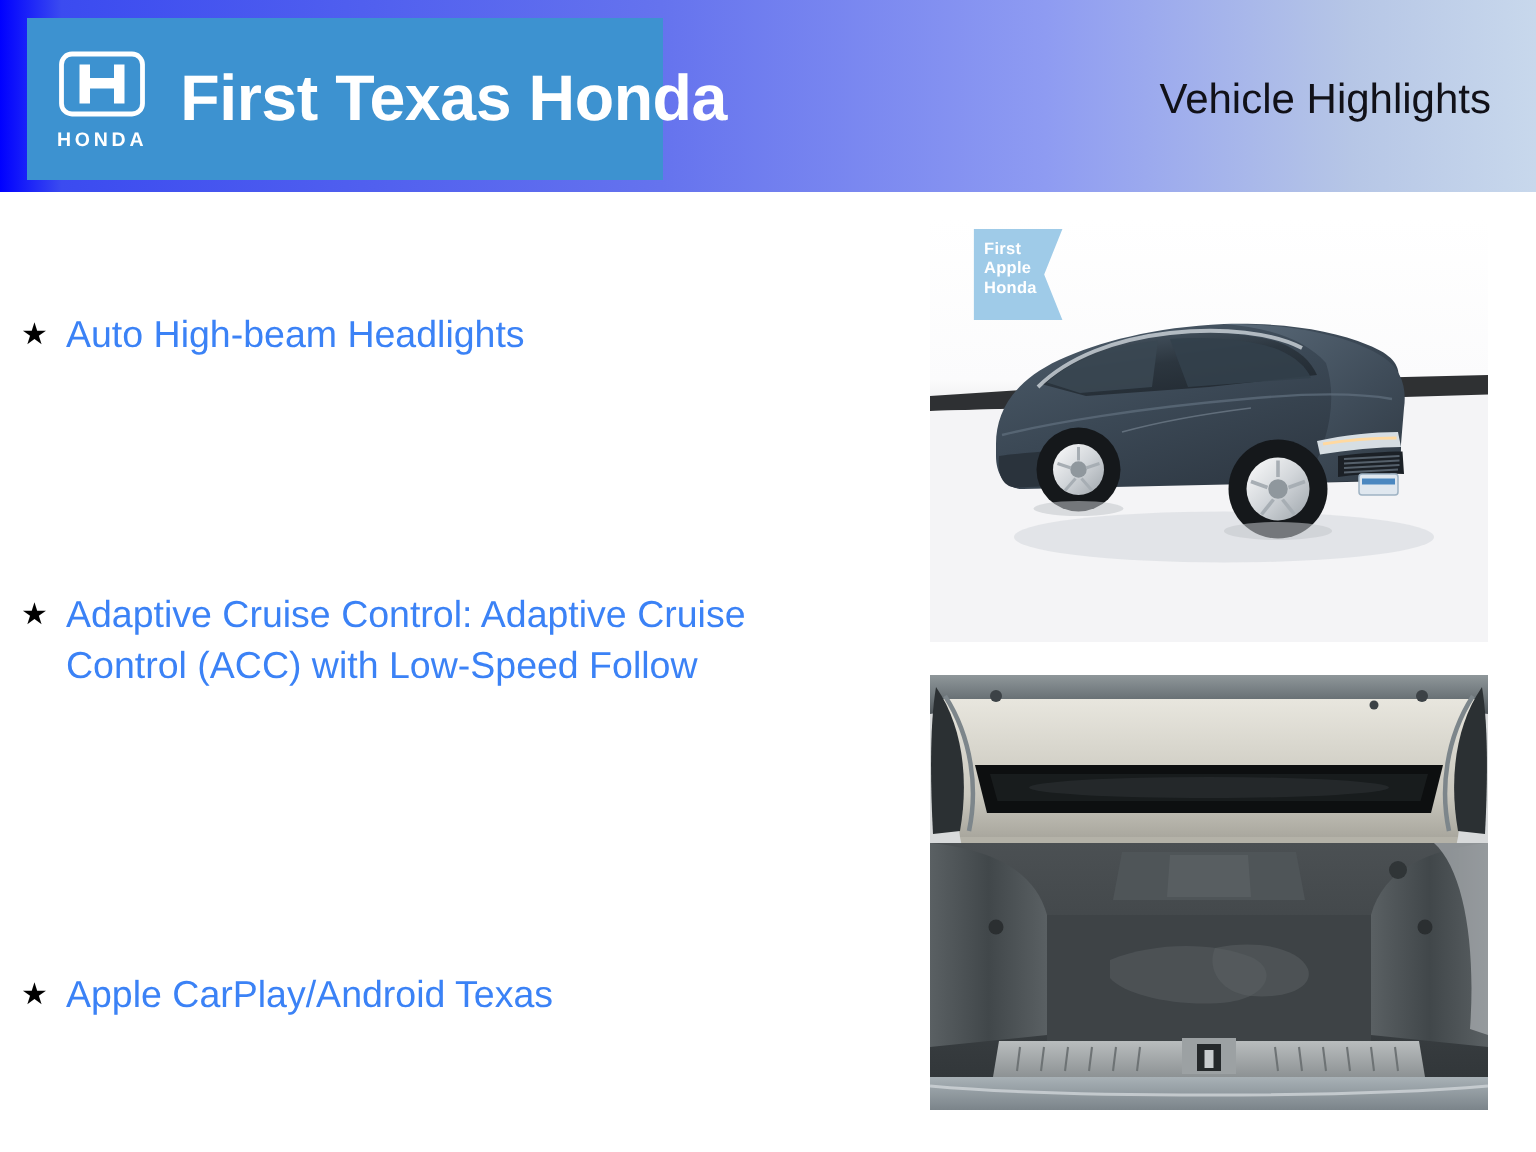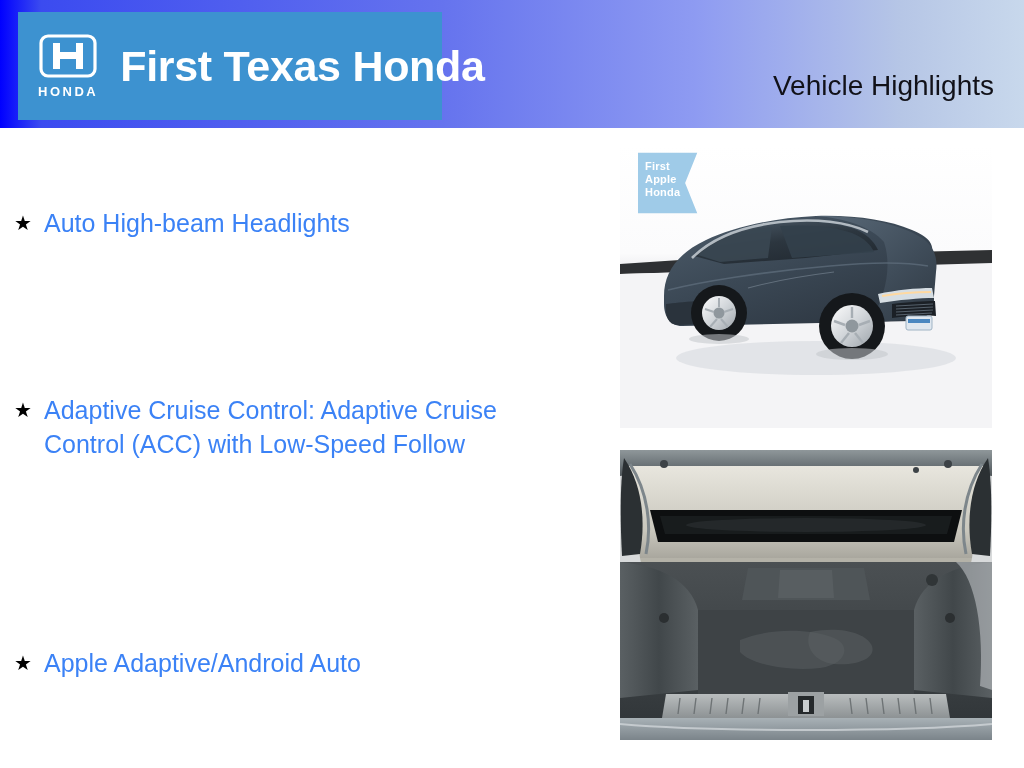--- a/index.html
+++ b/index.html
@@ -71,21 +71,20 @@
     white-space: nowrap;
   }
 
   .slide-title {
     position: absolute;
     right: 30px;
     top: 50px;
     font-size: 28px;
     color: #111118;
     white-space: nowrap;
-    margin-top: 20px;
   }
 
   
   .bullets {
     position: absolute;
     left: 0;
     top: 128px;
     width: 600px;
     height: 640px;
   }
@@ -131,21 +130,21 @@
     left: 620px;
     top: 450px;
     width: 372px;
     height: 290px;
     background: #2e3134;
   }
   .photo svg { display: block; width: 100%; height: 100%; }
 
   .photo-watermark {
     position: absolute;
-    left: 18px;
+    left: 29px;
     top: 4px;
     width: 76px;
     height: 66px;
   }
   .wm-shape {
     position: absolute;
     inset: 0;
     background: #9fcbe8;
     clip-path: polygon(0 4%, 78% 4%, 62% 50%, 78% 96%, 0 96%, 0 78%);
   }
@@ -190,21 +189,21 @@
     <span class="bullet-text">Auto High-beam Headlights</span>
   </div>
 
   <div class="bullet bullet-2">
     <span class="bullet-marker">★</span>
     <span class="bullet-text">Adaptive Cruise Control: Adaptive Cruise Control (ACC) with Low-Speed Follow</span>
   </div>
 
   <div class="bullet bullet-3">
     <span class="bullet-marker">★</span>
-    <span class="bullet-text">Apple Adaptive/Android Auto</span>
+    <span class="bullet-text">Apple CarPlay/Android Texas</span>
   </div>
 </div>
 
 <div class="photo photo-exterior">
   <svg viewBox="0 0 372 282" preserveAspectRatio="xMidYMid slice" aria-hidden="true">
     <defs>
       <linearGradient id="studioBg" x1="0" y1="0" x2="0" y2="1">
         <stop offset="0%" stop-color="#ffffff"></stop>
         <stop offset="38%" stop-color="#fbfbfc"></stop>
         <stop offset="42%" stop-color="#f2f2f4"></stop>

